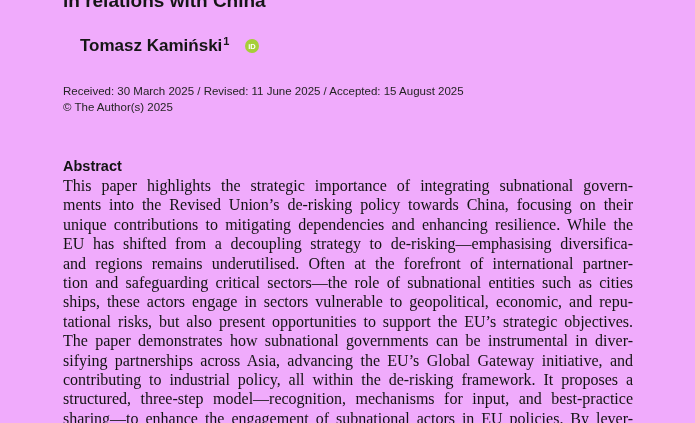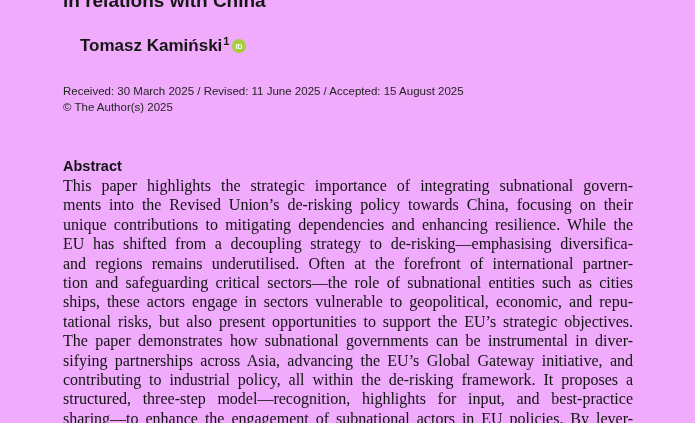--- a/index.html
+++ b/index.html
@@ -34,21 +34,21 @@
   }
   .aff-sup {
     font-size: 11px;
     vertical-align: 6px;
     margin-left: 1px;
   }
   .orcid-badge {
     display: inline-block;
     width: 14px;
     height: 14px;
-    margin-left: 3px;
+    margin-left: 16px;
     vertical-align: -2px;
     cursor: pointer;
   }
 
   
   .meta-block {
     position: absolute;
     left: 63px;
     top: 84px;
     font: 400 11.5px/15.5px "Liberation Sans", sans-serif;
@@ -112,17 +112,17 @@
     <div class="aline">ments into the Revised Union’s de-risking policy towards China, focusing on their</div>
     <div class="aline">unique contributions to mitigating dependencies and enhancing resilience. While the</div>
     <div class="aline">EU has shifted from a decoupling strategy to de-risking—emphasising diversifica-</div>
     <div class="aline">and regions remains underutilised. Often at the forefront of international partner-</div>
     <div class="aline">tion and safeguarding critical sectors—the role of subnational entities such as cities</div>
     <div class="aline">ships, these actors engage in sectors vulnerable to geopolitical, economic, and repu-</div>
     <div class="aline">tational risks, but also present opportunities to support the EU’s strategic objectives.</div>
     <div class="aline">The paper demonstrates how subnational governments can be instrumental in diver-</div>
     <div class="aline">sifying partnerships across Asia, advancing the EU’s Global Gateway initiative, and</div>
     <div class="aline">contributing to industrial policy, all within the de-risking framework. It proposes a</div>
-    <div class="aline">structured, three-step model—recognition, highlights for input, and best-practice</div>
+    <div class="aline">structured, three-step model—recognition, mechanisms for input, and best-practice</div>
     <div class="aline">sharing—to enhance the engagement of subnational actors in EU policies. By lever-</div>
   </div>
 
 </div>
 
 </body></html>

